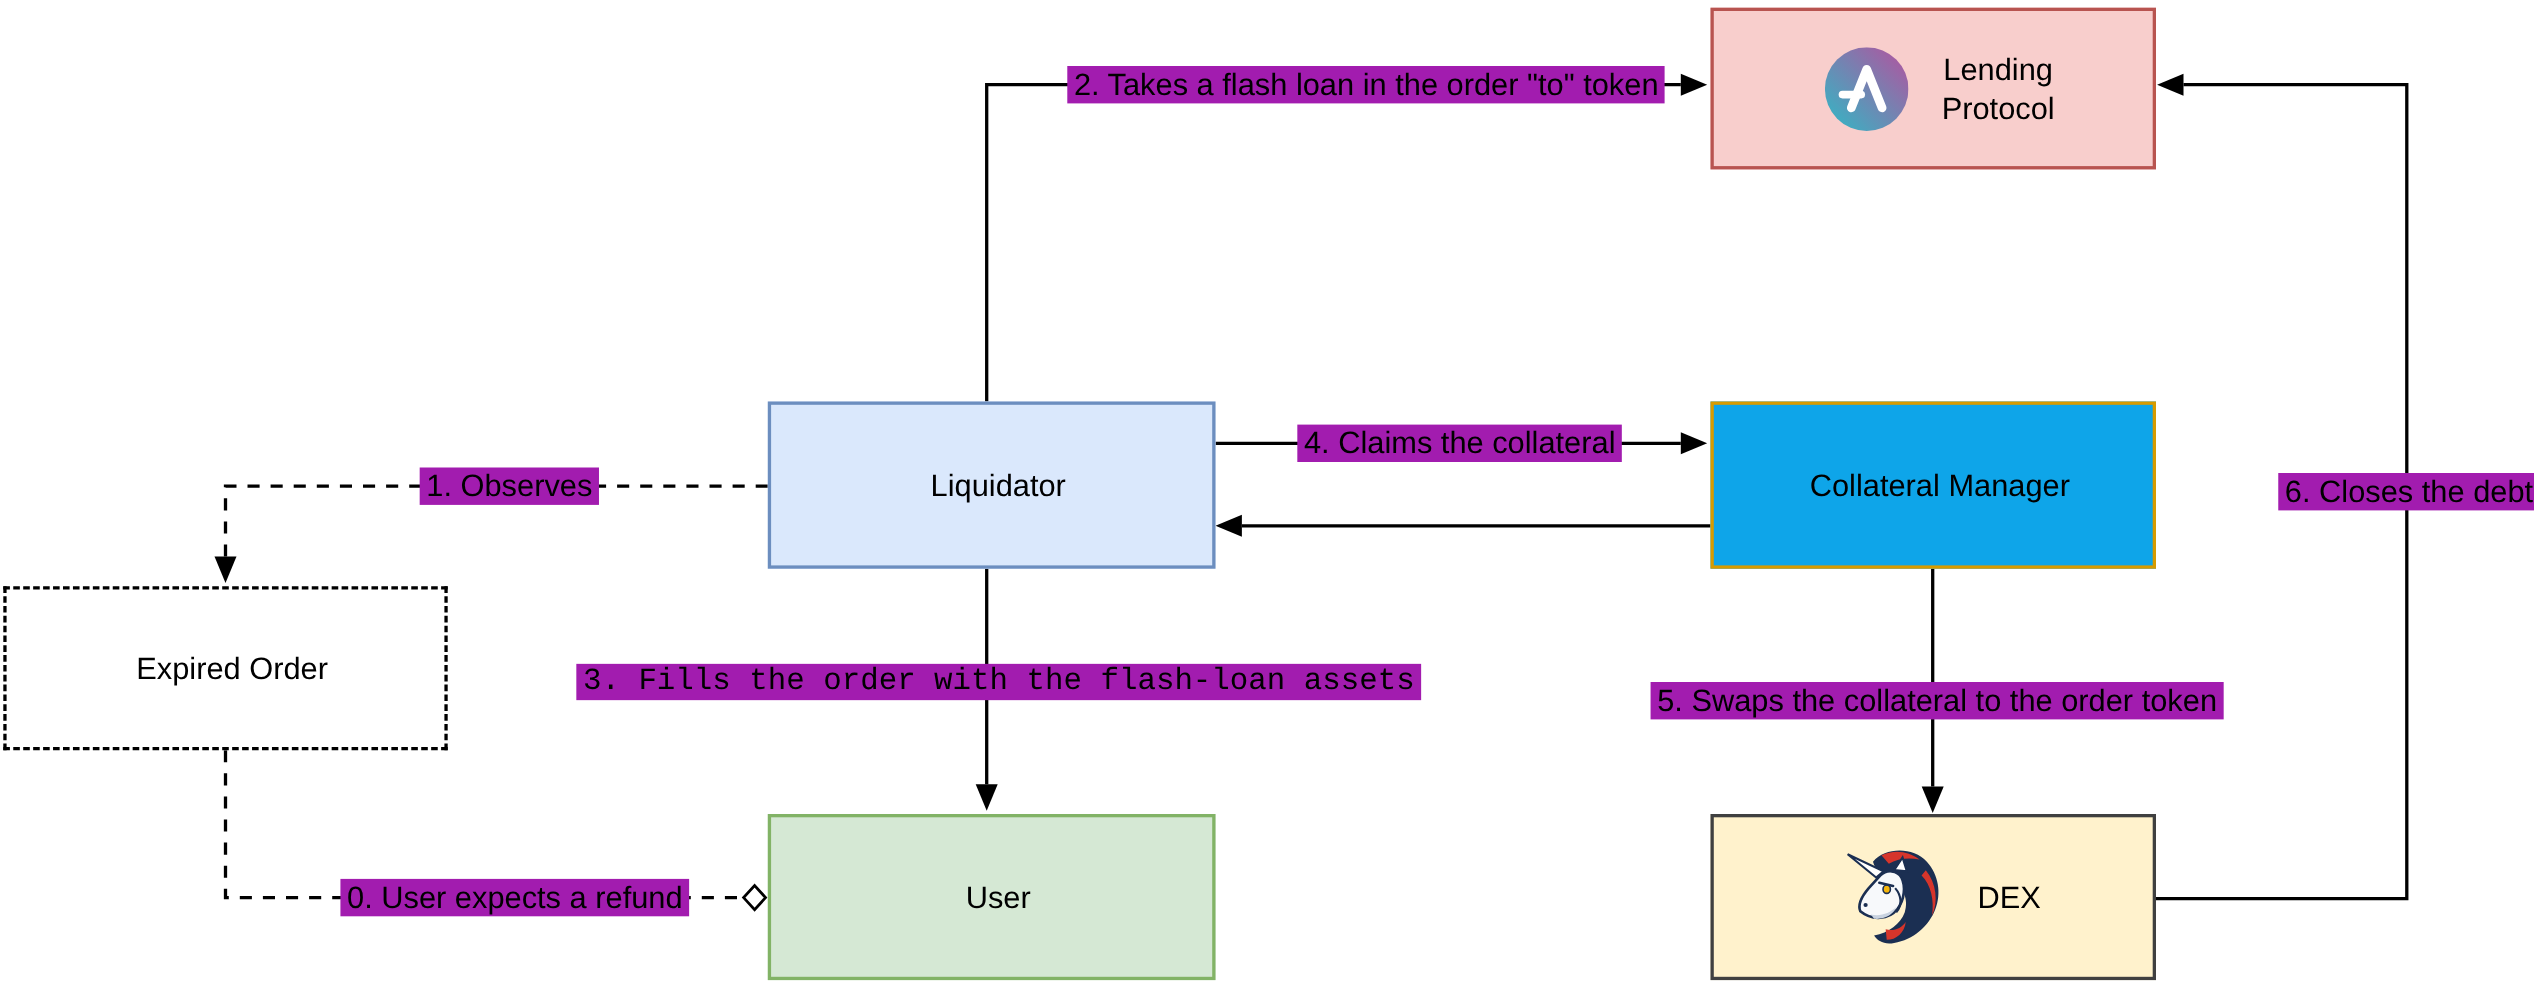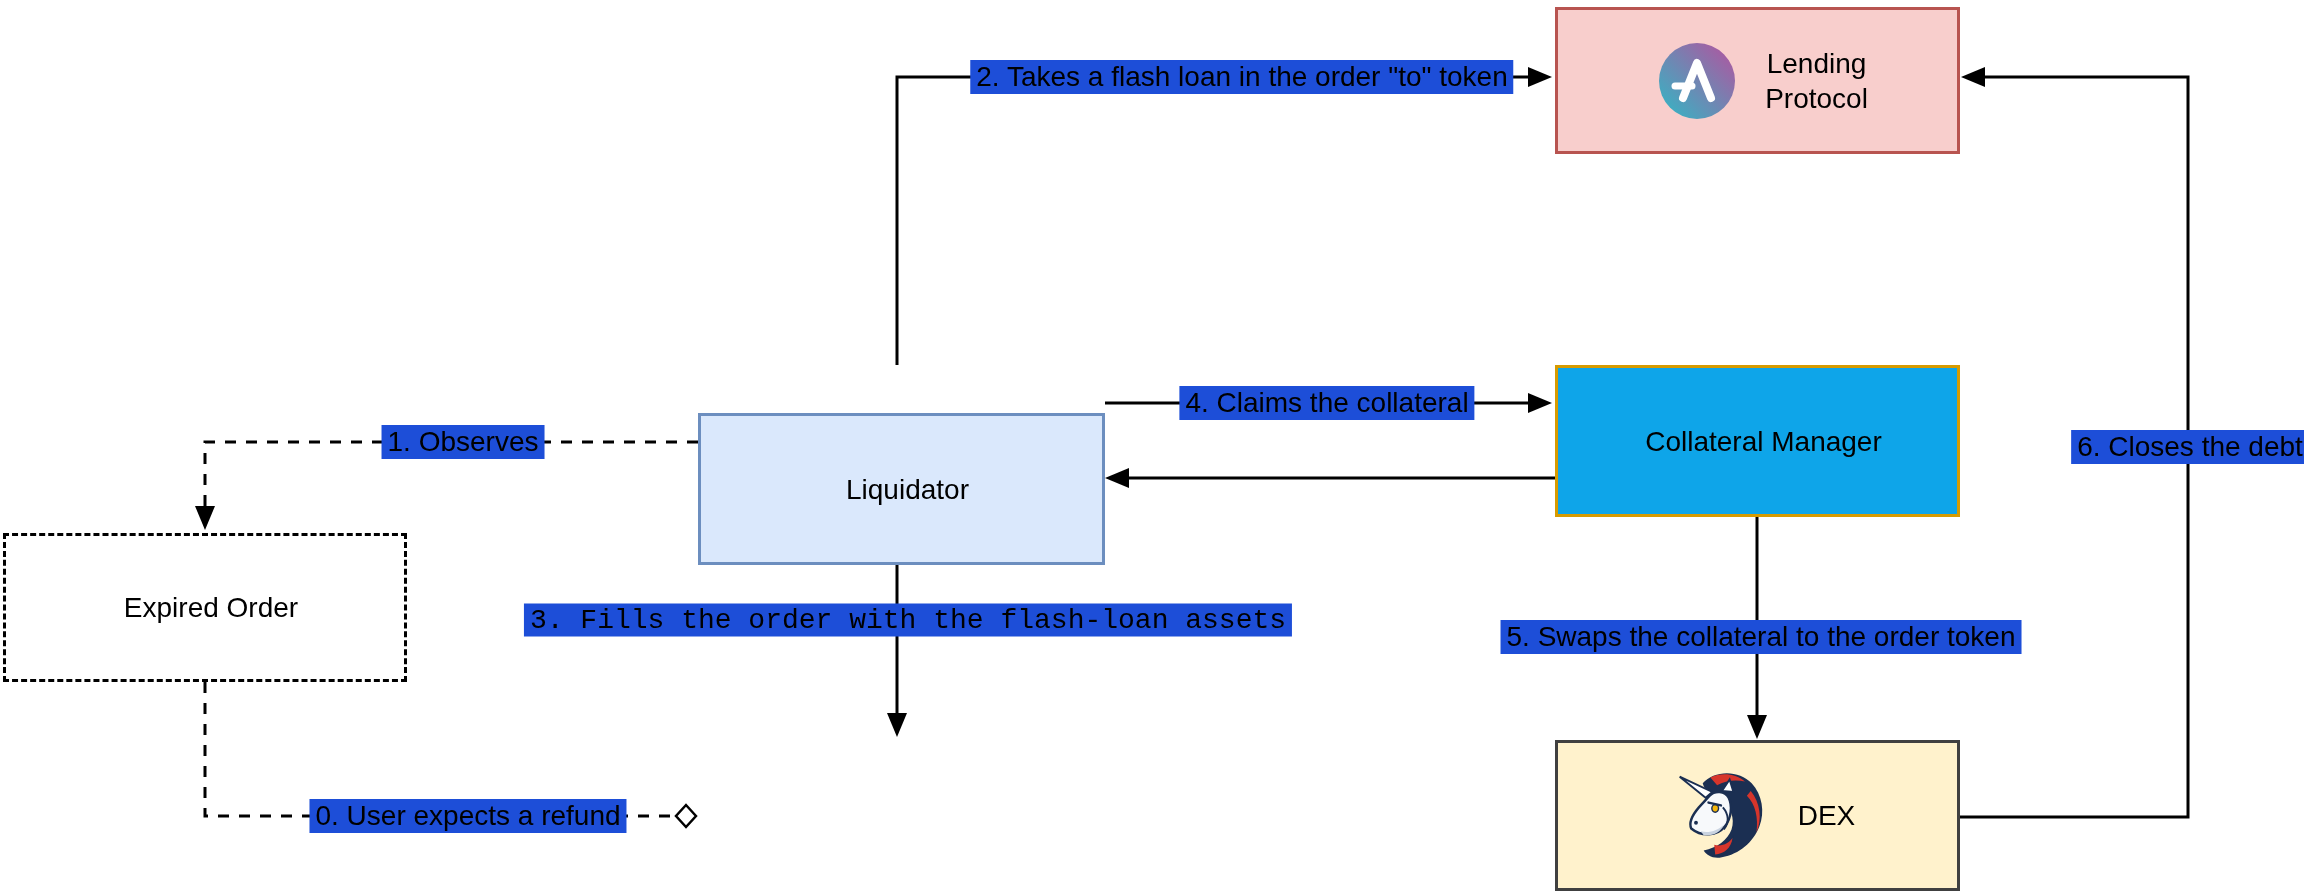--- a/index.html
+++ b/index.html
@@ -13,29 +13,29 @@
   .arrowhead { fill:#000; stroke:none; }
   .open-diamond { fill:#ffffff; stroke:#000; stroke-width:2.5; }
 
   .node {
     position:absolute; box-sizing:border-box;
     display:flex; align-items:center; justify-content:center; gap:30px;
     font-size:28px; line-height:1.25; text-align:center;padding-left:12px;
   }
   .node-label { white-space:pre-line; }
   #node-lending      { left:1555px; top:7px;   width:405px; height:147px; background:#f8cecc; border:3px solid #b85450; }
-  #node-liquidator   { left:698px;  top:365px; width:407px; height:152px; background:#dae8fc; border:3px solid #6c8ebf;margin-top:48px; }
+  #node-liquidator   { left:698px;  top:365px; width:407px; height:152px; background:#dae8fc; border:3px solid #6c8ebf; }
   #node-collateral   { left:1555px; top:365px; width:405px; height:152px; background:#0ea5e9; border:3px solid #d79b00; }
   #node-expired      { left:3px;    top:533px; width:404px; height:149px; background:#ffffff; border:3px dashed #000000; }
   #node-user         { left:698px;  top:740px; width:407px; height:151px; background:#d5e8d4; border:3px solid #82b366; }
   #node-dex          { left:1555px; top:740px; width:405px; height:151px; background:#fff2cc; border:3px solid #404040; }
 
   .edge-label {
     position:absolute; transform:translate(-50%,-50%);
-    background:#1d4ed8; font-size:28px; white-space:nowrap; padding:1px 6px;
+    background:#a21caf; font-size:28px; white-space:nowrap; padding:1px 6px;
   }
   #label-e2 { left:1242px; top:77px; }
   #label-e1 { left:463px;  top:442px; }
   #label-e4 { left:1327px; top:403px; }
   #label-e7 { left:1334px; top:478px; }
   #label-e3 { left:908px;  top:620px;font-family:Liberation Mono, monospace; }
   #label-e5 { left:1761px; top:637px; }
   #label-e6 { left:2190px; top:447px; }
   #label-e0 { left:468px;  top:816px; }
 
@@ -102,20 +102,23 @@
   </div>
 
   <div class="node" id="node-collateral">
     <span class="node-label">Collateral Manager</span>
   </div>
 
   <div class="node" id="node-expired">
     <span class="node-label">Expired Order</span>
   </div>
 
+  <div class="node" id="node-user">
+    <span class="node-label">User</span>
+  </div>
 
   <div class="node" id="node-dex">
     <svg class="logo" width="96" height="96" viewBox="0 0 100 100">
 
       <path fill="#1b2f52" d="M32 16 C44 2 70 2 83 16 C94 28 97 46 91 61 C85 77 70 90 52 93 C43 95 36 91 33 86 C47 83 58 75 62 64 C66 52 61 40 50 34 C41 29 34 24 32 16 Z"></path>
       <path fill="#1b2f52" d="M38 86 C50 86 60 79 64 70 C66 81 58 91 47 92 C42 92 39 89 38 86 Z"></path>
 
       <path fill="#d6352b" d="M40 10 C52 4 66 6 76 14 C66 12 55 13 47 18 Z"></path>
       <path fill="#d6352b" d="M82 24 C92 36 94 54 88 67 C90 52 87 38 78 29 Z"></path>
       <path fill="#d6352b" d="M44 80 C52 82 59 79 63 73 C62 83 54 90 45 90 Z"></path>

